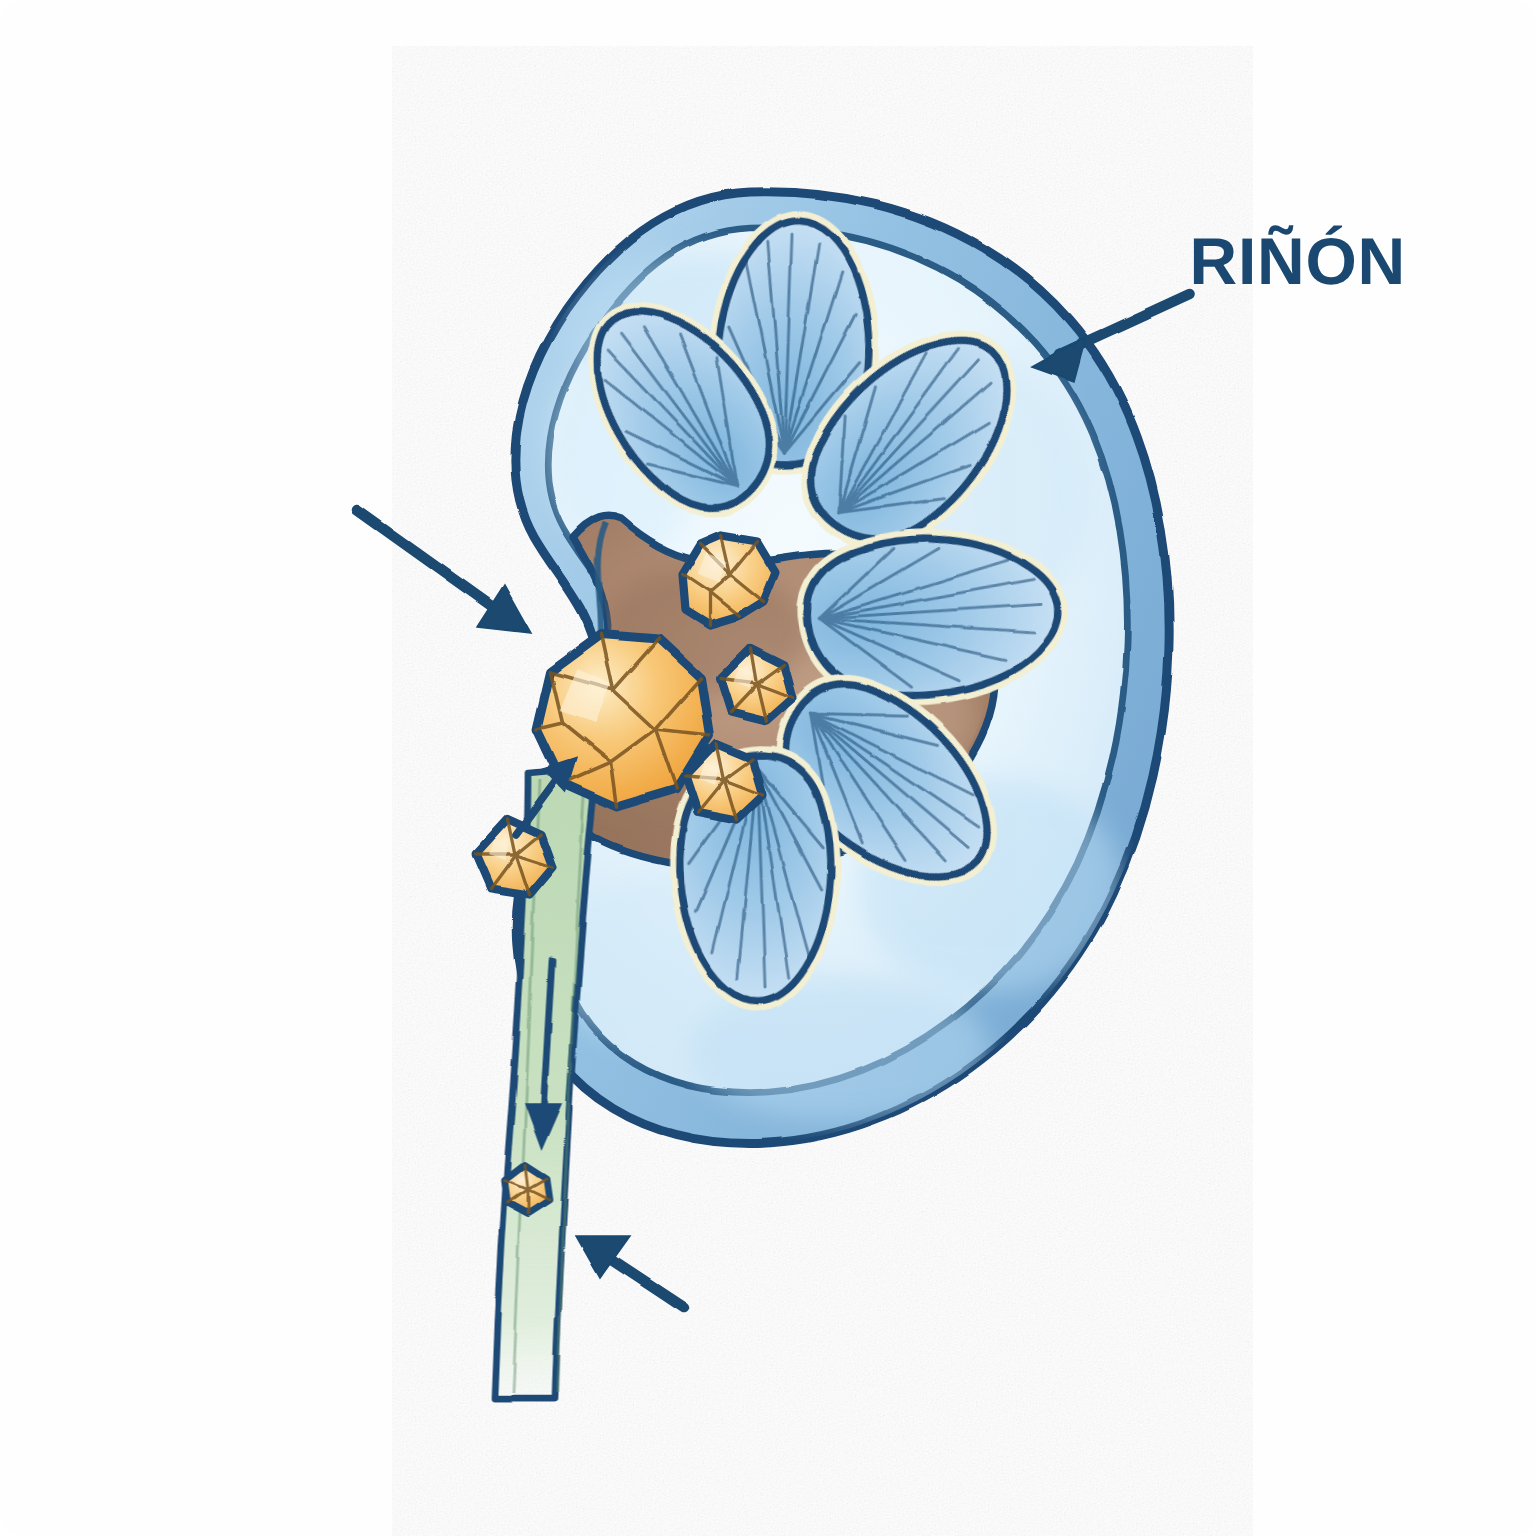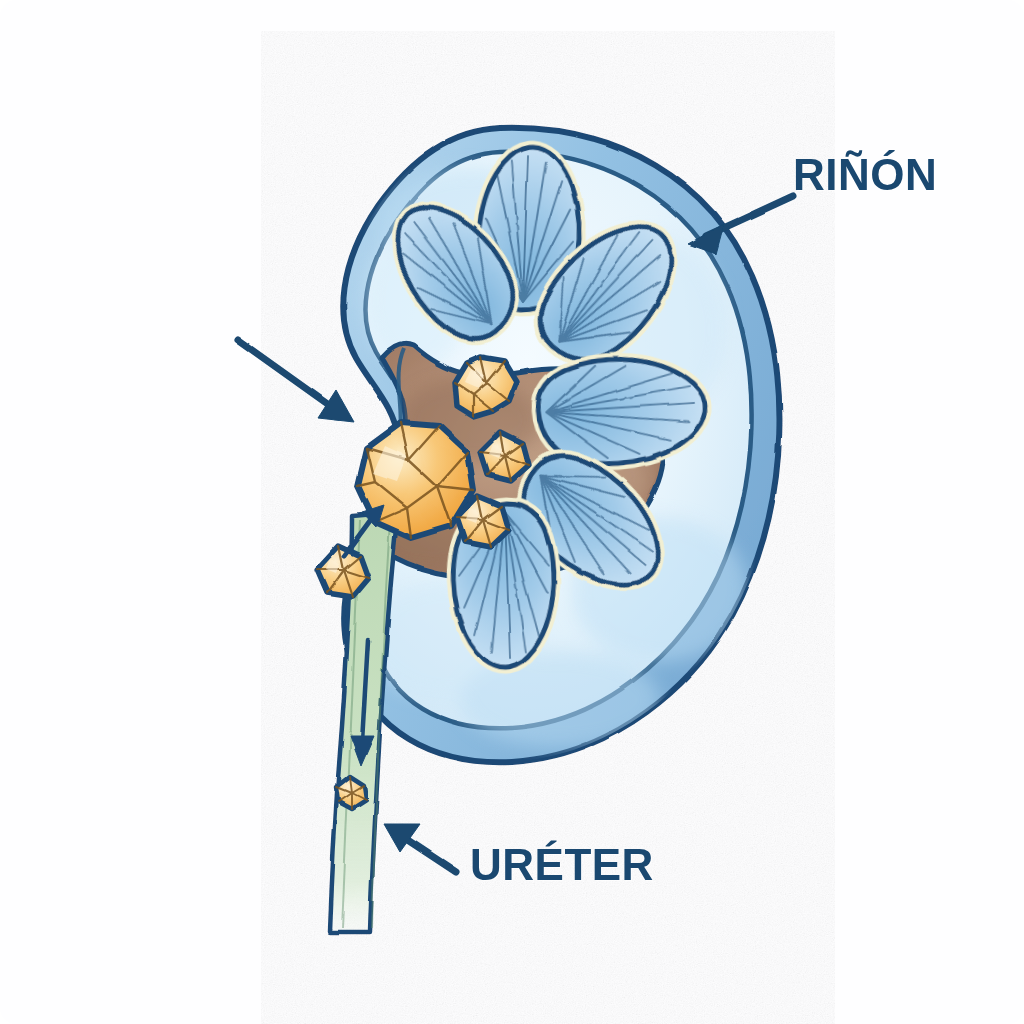--- a/index.html
+++ b/index.html
@@ -435,15 +435,14 @@
       <g>
         <path d="M456 872 L400 835" stroke-width="7" stroke-linecap="round" fill="none"></path>
         <path d="M384 824 L420 824 L400 852 Z"></path>
       </g>
     </g>
   </svg>
 
   <div class="label" id="label-rinon">RIÑÓN</div>
 
 
-  <div class="label" id="label-ureter">URÉTER</div>
 
 </div>
 
 </body></html>

